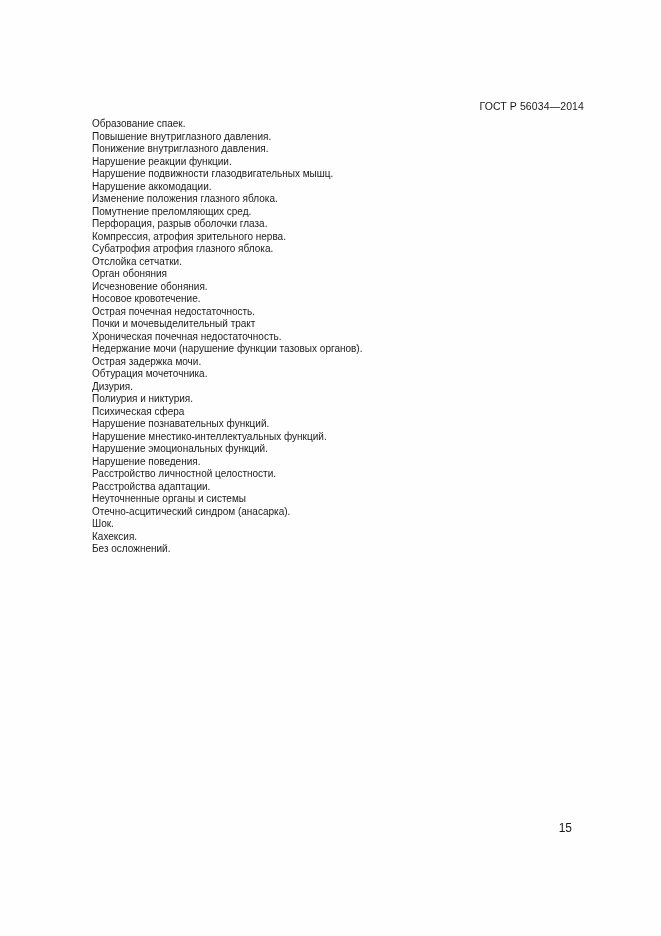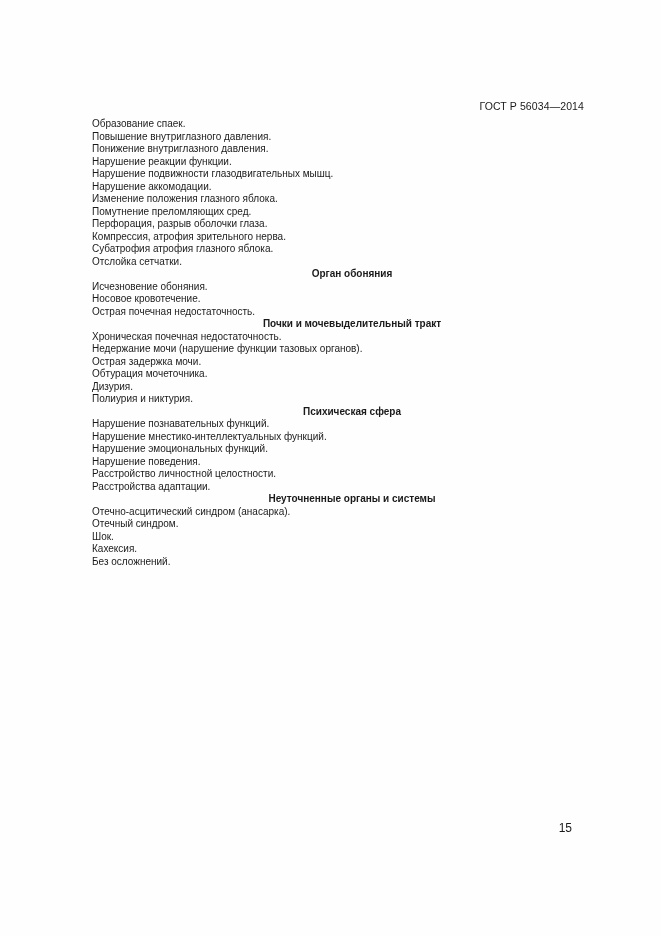--- a/index.html
+++ b/index.html
@@ -36,22 +36,21 @@
       top: 118px;
       width: 520px;
     }
     .line {
       font-size: 10px;
       line-height: 12.5px;
       height: 12.5px;
       white-space: nowrap;
     }
     .line.heading {
-      font-weight: bold;
-      text-align: center;
+      font-weight: normal;
     }
     .page-number {
       position: absolute;
       top: 821px;
       right: 89px;
       font-size: 12px;
     }
   </style>
 </head>
 <body>
@@ -85,20 +84,19 @@
       <div class="line">Полиурия и никтурия.</div>
       <div class="line heading">Психическая сфера</div>
       <div class="line">Нарушение познавательных функций.</div>
       <div class="line">Нарушение мнестико-интеллектуальных функций.</div>
       <div class="line">Нарушение эмоциональных функций.</div>
       <div class="line">Нарушение поведения.</div>
       <div class="line">Расстройство личностной целостности.</div>
       <div class="line">Расстройства адаптации.</div>
       <div class="line heading">Неуточненные органы и системы</div>
       <div class="line">Отечно-асцитический синдром (анасарка).</div>
-      <div class="line">Отечный синдром.</div>
       <div class="line">Шок.</div>
       <div class="line">Кахексия.</div>
       <div class="line">Без осложнений.</div>
     </div>
 
   <div class="page-number">15</div>
 </div>
 
 </body></html>

